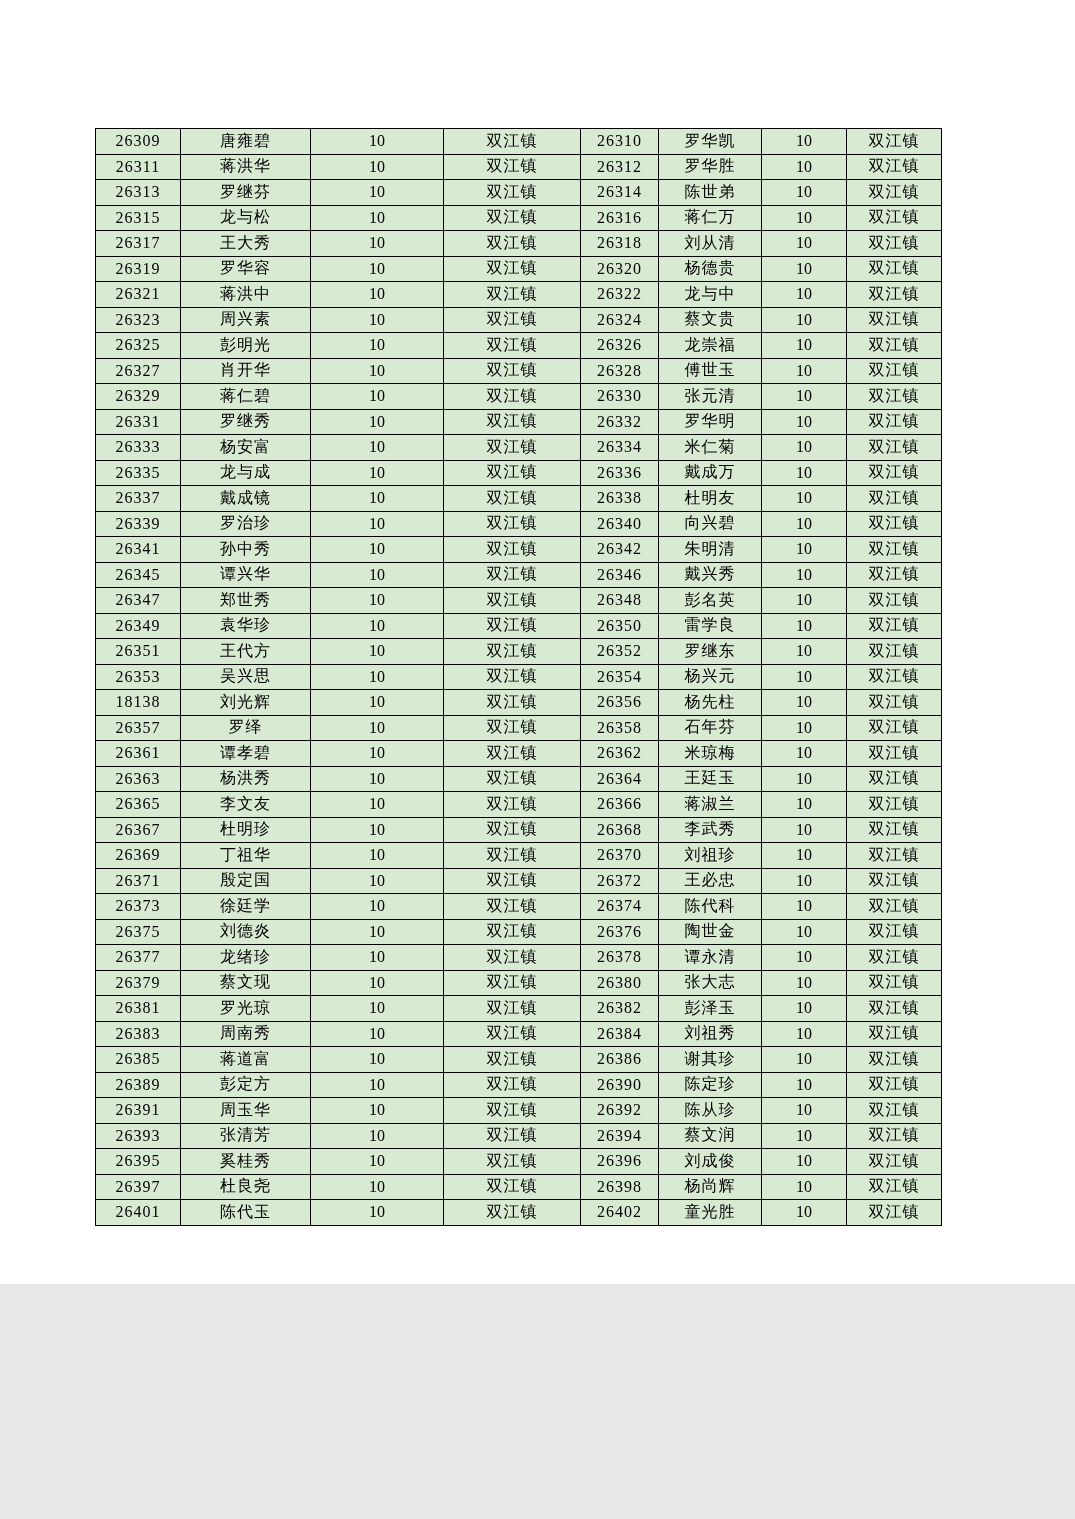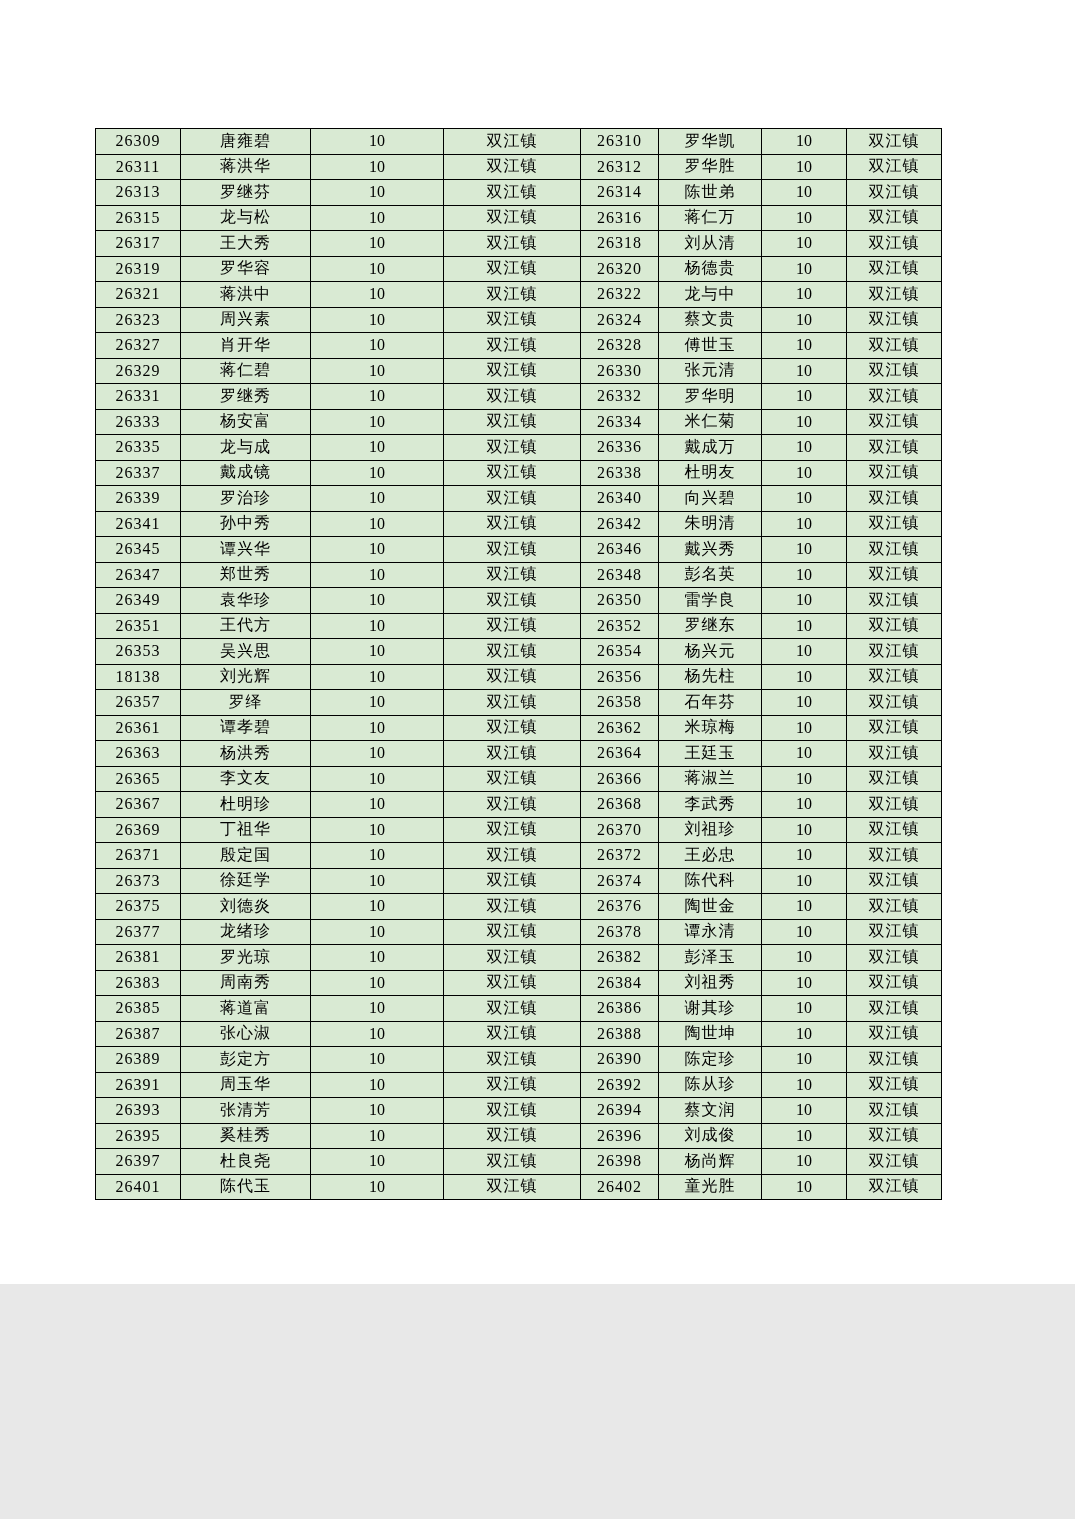--- a/index.html
+++ b/index.html
@@ -137,20 +137,30 @@
           <td>26323</td>
           <td>周兴素</td>
           <td class="amount">10</td>
           <td>双江镇</td>
           <td>26324</td>
           <td>蔡文贵</td>
           <td class="amount">10</td>
           <td>双江镇</td>
         </tr>
         <tr>
+          <td>26325</td>
+          <td>彭明光</td>
+          <td class="amount">10</td>
+          <td>双江镇</td>
+          <td>26326</td>
+          <td>龙崇福</td>
+          <td class="amount">10</td>
+          <td>双江镇</td>
+        </tr>
+        <tr>
           <td>26327</td>
           <td>肖开华</td>
           <td class="amount">10</td>
           <td>双江镇</td>
           <td>26328</td>
           <td>傅世玉</td>
           <td class="amount">10</td>
           <td>双江镇</td>
         </tr>
         <tr>
@@ -377,20 +387,30 @@
           <td>26377</td>
           <td>龙绪珍</td>
           <td class="amount">10</td>
           <td>双江镇</td>
           <td>26378</td>
           <td>谭永清</td>
           <td class="amount">10</td>
           <td>双江镇</td>
         </tr>
         <tr>
+          <td>26379</td>
+          <td>蔡文现</td>
+          <td class="amount">10</td>
+          <td>双江镇</td>
+          <td>26380</td>
+          <td>张大志</td>
+          <td class="amount">10</td>
+          <td>双江镇</td>
+        </tr>
+        <tr>
           <td>26381</td>
           <td>罗光琼</td>
           <td class="amount">10</td>
           <td>双江镇</td>
           <td>26382</td>
           <td>彭泽玉</td>
           <td class="amount">10</td>
           <td>双江镇</td>
         </tr>
         <tr>
@@ -403,30 +423,20 @@
           <td class="amount">10</td>
           <td>双江镇</td>
         </tr>
         <tr>
           <td>26385</td>
           <td>蒋道富</td>
           <td class="amount">10</td>
           <td>双江镇</td>
           <td>26386</td>
           <td>谢其珍</td>
-          <td class="amount">10</td>
-          <td>双江镇</td>
-        </tr>
-        <tr>
-          <td>26387</td>
-          <td>张心淑</td>
-          <td class="amount">10</td>
-          <td>双江镇</td>
-          <td>26388</td>
-          <td>陶世坤</td>
           <td class="amount">10</td>
           <td>双江镇</td>
         </tr>
         <tr>
           <td>26389</td>
           <td>彭定方</td>
           <td class="amount">10</td>
           <td>双江镇</td>
           <td>26390</td>
           <td>陈定珍</td>

